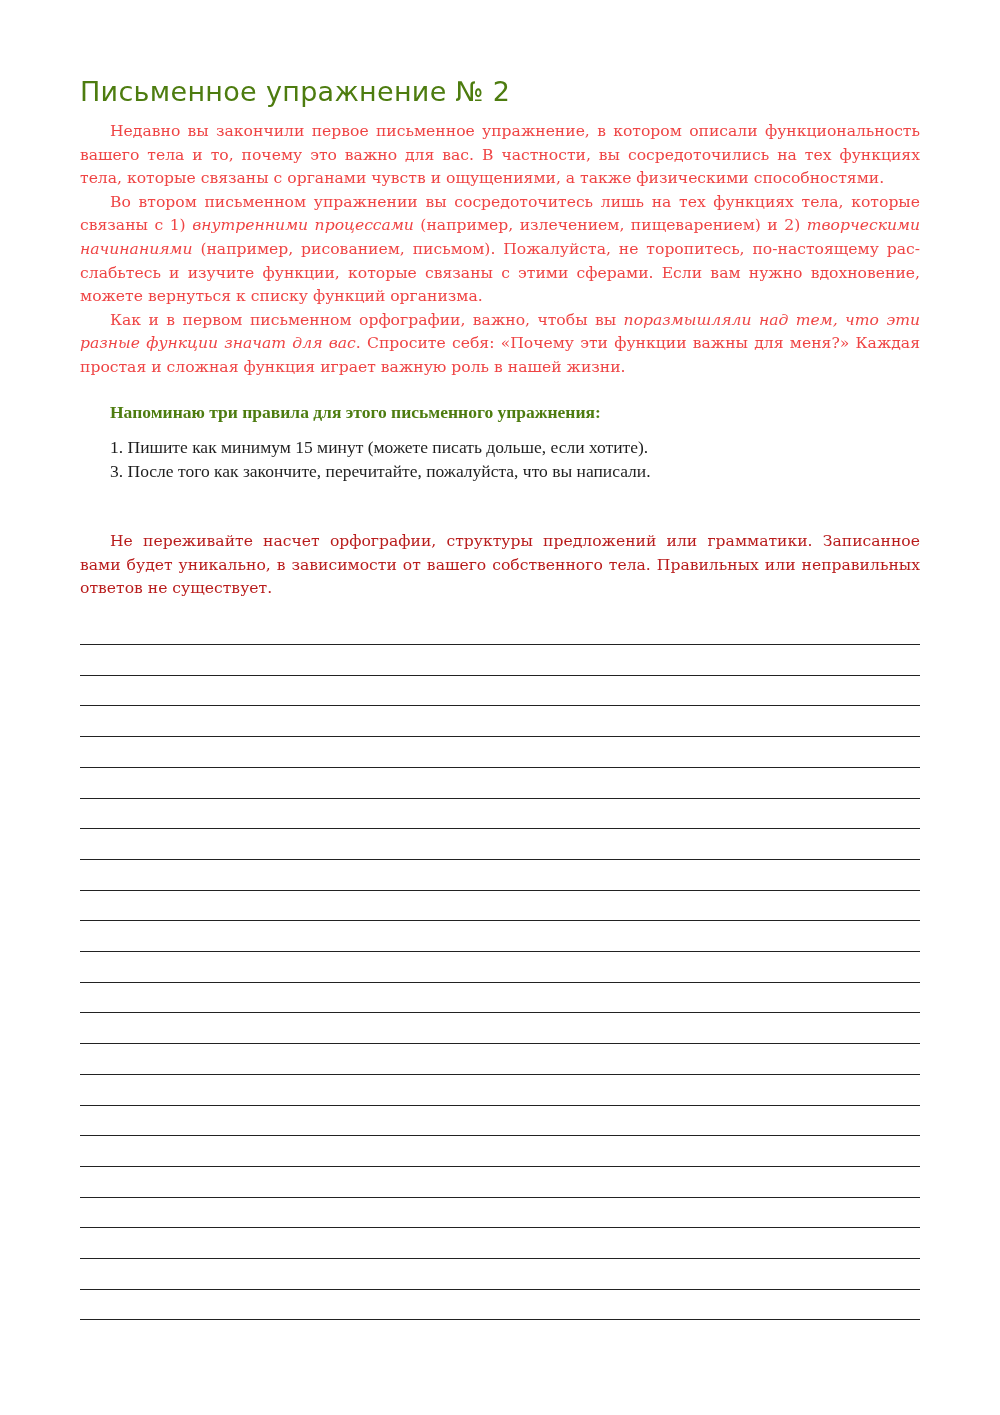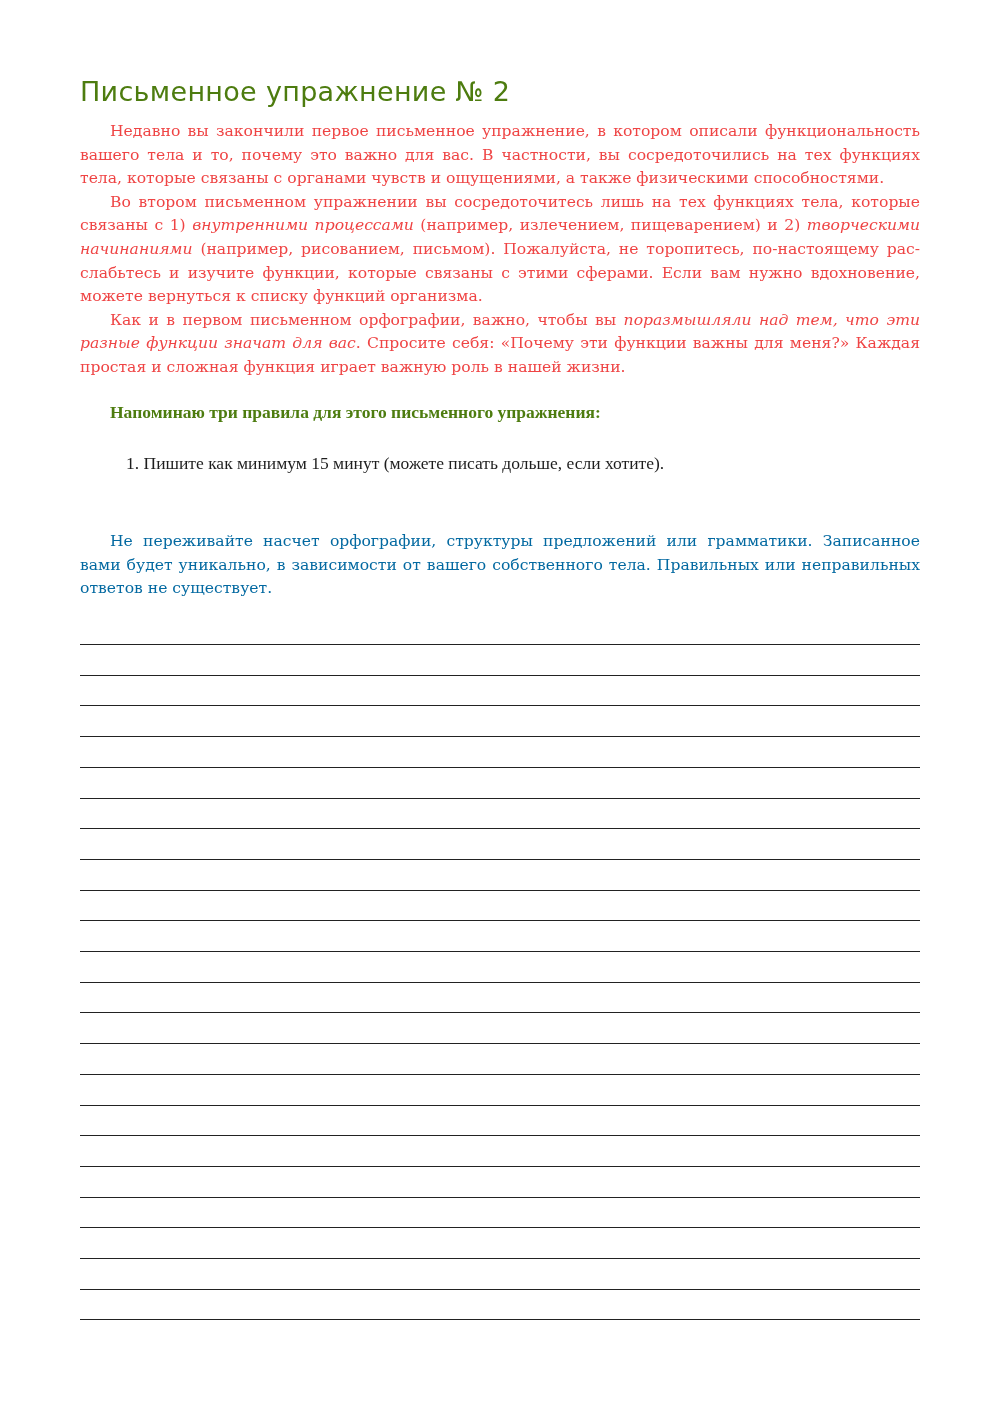--- a/index.html
+++ b/index.html
@@ -16,28 +16,28 @@
     text-align: justify; color: #ef4444;
   }
   .body-text p { margin: 0; text-indent: 30px; }
   .body-text em { font-style: italic; }
   .rules-heading {
     position: absolute; left: 30px; top: 402px;
     font-family: "Liberation Serif", serif; font-weight: bold; font-size: 17.5px; color: #4d7c0f;
     white-space: nowrap;
   }
   .rules {
-    position: absolute; left: 30px; top: 436px; margin: 16px; padding: 0; list-style: none;
+    position: absolute; left: 30px; top: 436px; margin: 0; padding: 0; list-style: none;
     font-family: "Liberation Serif", serif; font-size: 17.5px; line-height: 23.5px; color: #1e1e1e;
   }
   .rules li { white-space: nowrap; }
   .closing {
     position: absolute; left: 0; top: 530px; width: 840px;
     font-family: "DejaVu Serif", serif; font-size: 15.6px; line-height: 23.6px;
-    text-align: justify; color: #0369a1;
+    text-align: justify; color: #b91c1c;
   }
   .closing p { margin: 0; text-indent: 30px; }
   .writing-area { position: absolute; left: 80px; top: 644px; width: 840px; }
   .writing-line {
     position: absolute; left: 0; width: 840px; height: 0;
     border-top: 1.6px solid #222;
   }
 </style>
 </head>
 <body>
@@ -47,20 +47,21 @@
 
   <div class="body-text">
     <p>Недавно вы закончили первое письменное упражнение, в котором описали функциональность вашего тела и то, почему это важно для вас. В частности, вы сосредоточились на тех функциях тела, которые связаны с органами чувств и ощущениями, а также физическими способностями.</p>
     <p><span>Во втором письменном упражнении вы сосредоточитесь лишь на тех функциях тела, которые связаны с 1) </span><em>внутренними процессами</em><span> (например, излечением, пищеварением) и 2) </span><em>творческими начинаниями</em><span> (например, рисованием, письмом). Пожалуйста, не торопитесь, по-настоящему рас­слабьтесь и изучите функции, которые связаны с этими сферами. Если вам нужно вдохновение, можете вернуться к списку функций организма.</span></p>
     <p><span>Как и в первом письменном орфографии, важно, чтобы вы </span><em>поразмышляли над тем, что эти разные функции значат для вас</em><span>. Спросите себя: «Почему эти функции важны для меня?» Каждая простая и сложная функция играет важную роль в нашей жизни.</span></p>
   </div>
 
   <div class="rules-heading">Напоминаю три правила для этого письменного упражнения:</div>
   <ol class="rules">
     <li>1. Пишите как минимум 15 минут (можете писать дольше, если хотите).</li>
+    <li>3. После того как закончите, перечитайте, пожалуйста, что вы написали.</li>
   </ol>
 
   <div class="closing">
     <p>Не переживайте насчет орфографии, структуры предложений или грамматики. Записанное вами будет уникально, в зависимости от вашего собственного тела. Правильных или неправиль­ных ответов не существует.</p>
   </div>
 </div>
 
 <div class="writing-area" id="writing-area">
     <div class="writing-line" style="top: 0px; border-top-color: rgb(34, 34, 34);"></div>
     <div class="writing-line" style="top: 30.7px; border-top-color: rgb(34, 34, 34);"></div>

